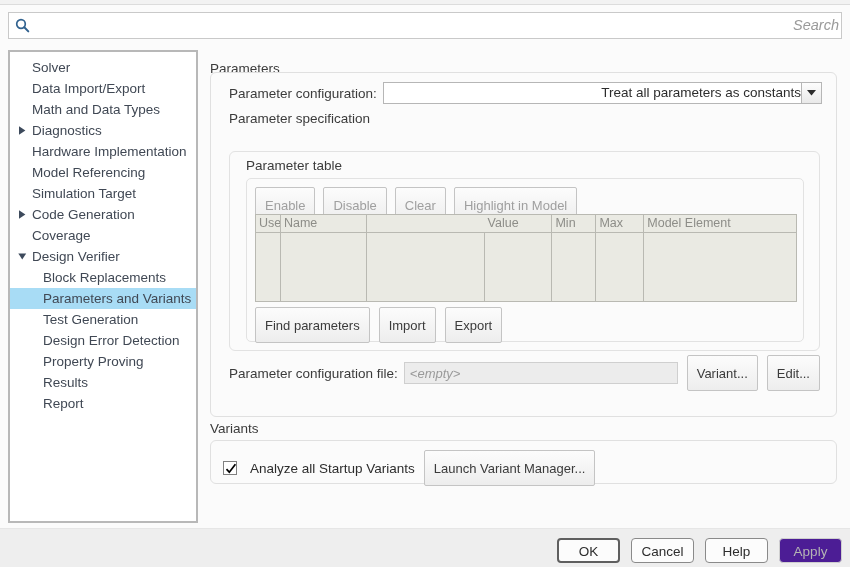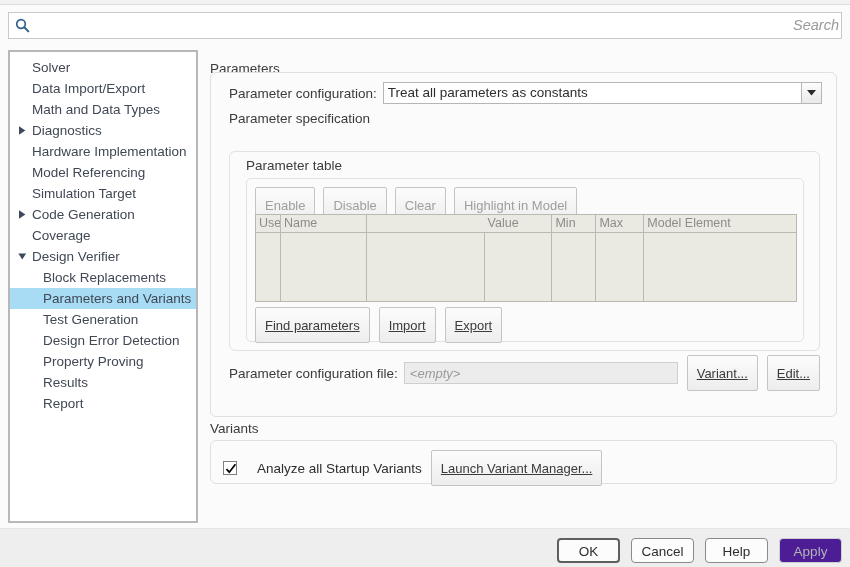--- a/index.html
+++ b/index.html
@@ -104,20 +104,21 @@
   }
 
   
   .params-panel {
     position: absolute; left: 5px; top: 22px;
     width: 627px; height: 345px;
   }
   .row-pcfg {
     display: flex; align-items: center;
     padding: 9px 14px 0 18px;
+    text-align: right;
   }
   .row-pcfg .lbl { font-size: 13.5px; color: #3b3b3b; margin-right: 6px; }
   .combo {
     flex: 1 1 auto;
     height: 22px;
     background: #ffffff;
     border: 1px solid #b6b6b6;
     display: flex; align-items: stretch;
     position: relative;
   }
@@ -165,21 +166,21 @@
     color: #9f9f9f;
     background: linear-gradient(#fcfcfc, #ededed);
     border: 1px solid #c4c4c4;
     border-radius: 2px;
     height: 36px;
     padding: 0 9px;
     line-height: 19px;
     cursor: default;
     white-space: nowrap;
   }
-  .btn.enabled { color: #3b3b3b; text-decoration: underline; }
+  .btn.enabled { color: #3b3b3b; }
 
   .ptable {
     position: absolute; left: 8px; top: 35px;
     width: 542px; height: 88px;
     background: #eaeae3;
     border: 1px solid #b9b9b2;
   }
   .ptable-head { display: flex; height: 18px; }
   .ptable-head .th {
     font-size: 12.5px;
@@ -241,21 +242,21 @@
   .cbox {
     width: 14px; height: 14px;
     background: #ffffff;
     border: 1px solid #808080;
     position: relative;
     flex: 0 0 14px;
   }
   .cbox svg { position: absolute; left: 1px; top: 1px; }
   .cbox-label {
     font-size: 13.5px; color: #2d2d2d;
-    margin-left: 20px; white-space: nowrap;
+    margin-left: 13px; white-space: nowrap;
   }
   .lvm-btn { margin-left: 9px; }
 
   
   .footer {
     position: absolute; left: 0; top: 528px;
     width: 850px; height: 39px;
     background: #eeeeee;
     border-top: 1px solid #e6e6e6;
   }

